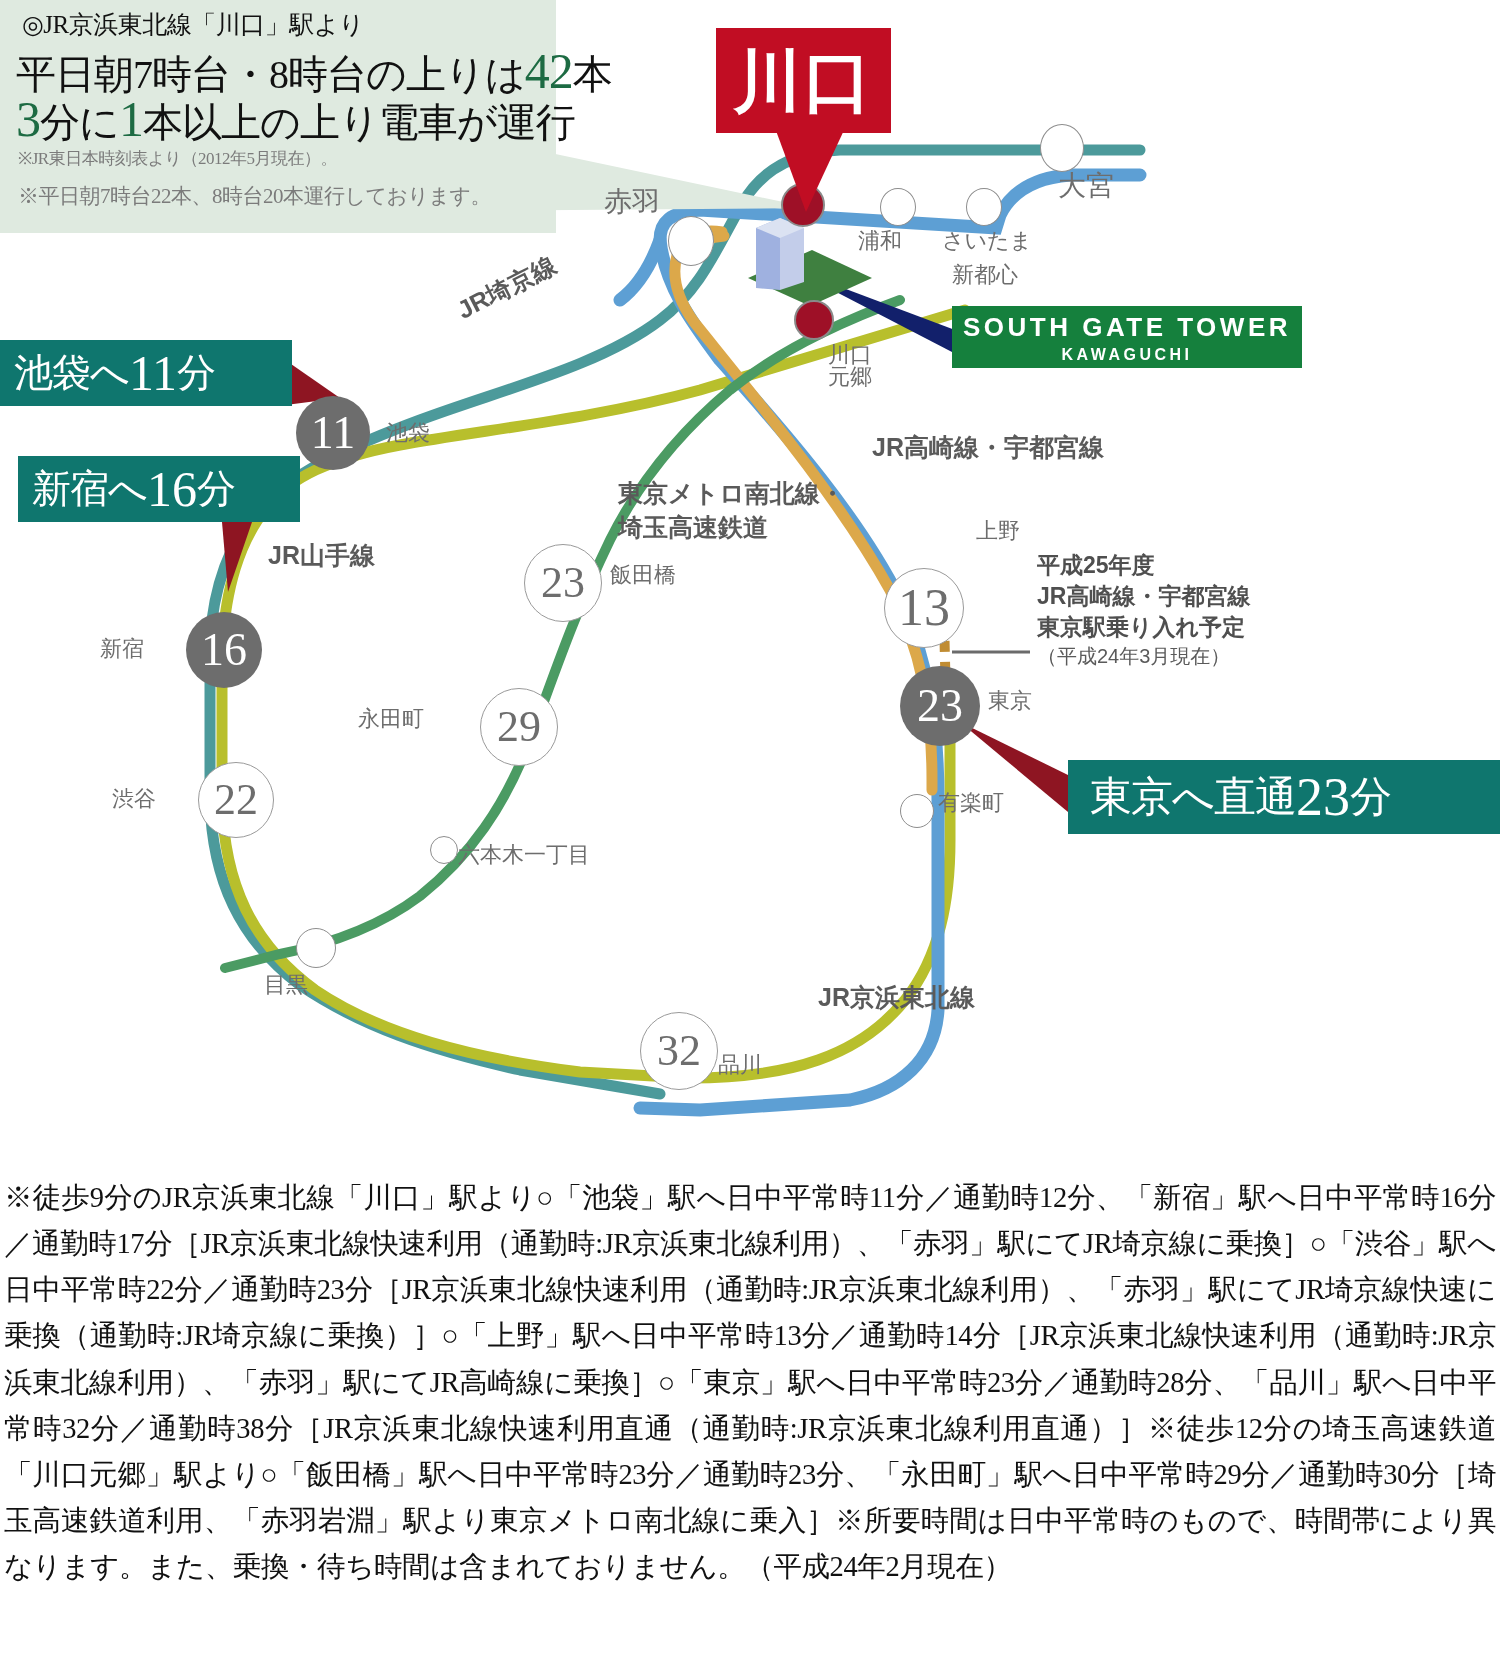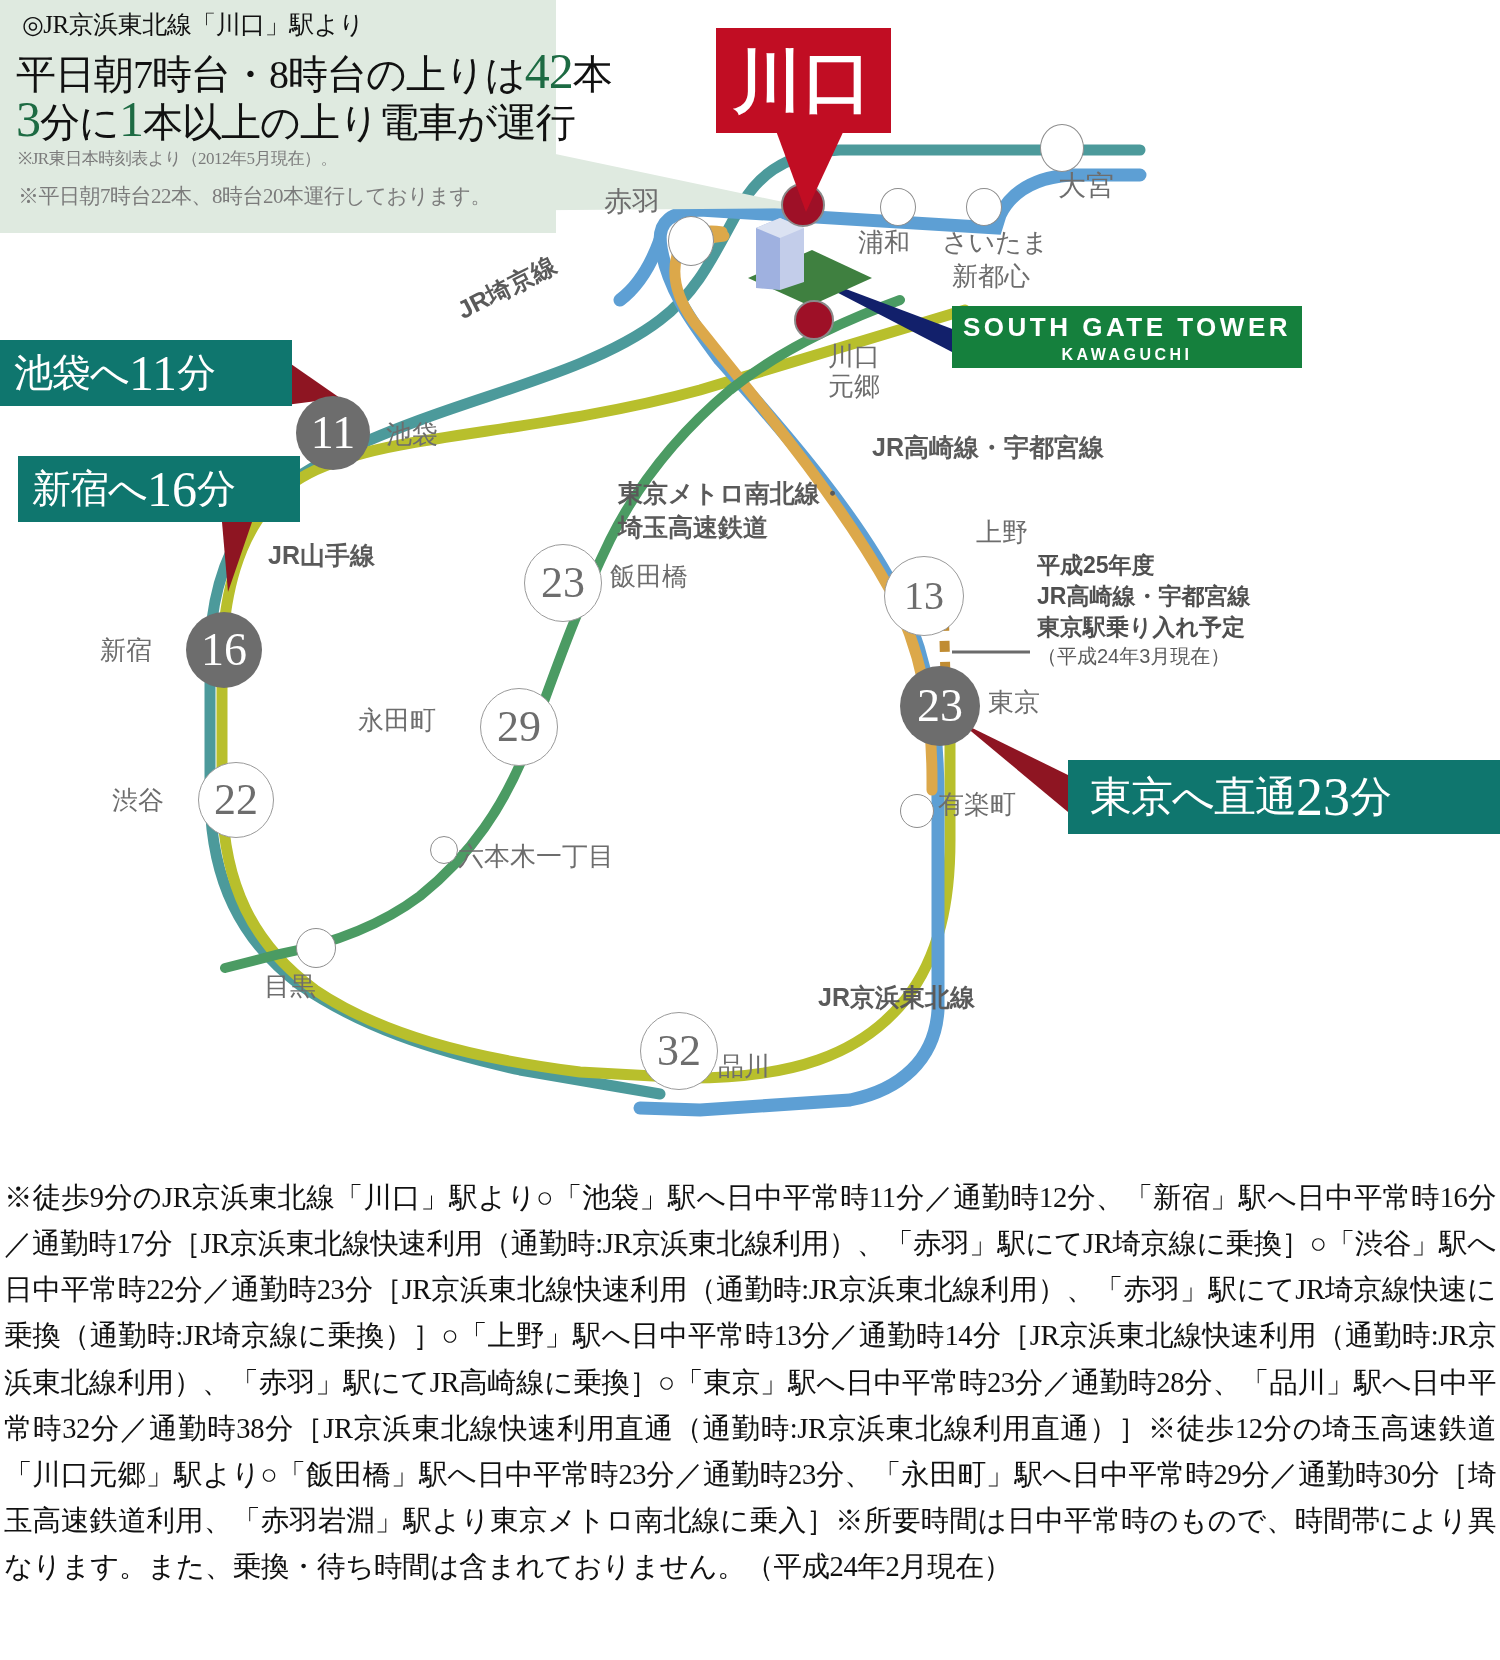--- a/index.html
+++ b/index.html
@@ -86,21 +86,21 @@
   #banner-ikebukuro{left:0px;top:340px;width:278px;height:66px;padding-left:14px;}
   #banner-shinjuku{left:0px;top:456px;width:268px;height:66px;padding-left:14px;margin-left:18px;}
   #banner-tokyo{left:1068px;top:760px;width:420px;height:74px;padding-left:22px;}
   #banner-tokyo .rb-t{font-size:42px;}
   #banner-tokyo .rb-n{font-size:54px;}
 
   
   .st-label{
     position:absolute;z-index:5;
     font-family:"Liberation Sans", sans-serif;
-    font-size:26px;color:#6d6d6d;white-space:nowrap;line-height:1.15;
+    font-size:22px;color:#6d6d6d;white-space:nowrap;line-height:1.15;
   }
   .st-label.big{font-size:28px;}
 
   
   .line-label{
     position:absolute;z-index:5;
     font-family:"Liberation Sans", sans-serif;
     font-weight:bold;font-size:25px;color:#5a5a5a;white-space:nowrap;line-height:1.25;
   }
   .line-label.rot{transform:rotate(-27deg);transform-origin:left top;}
@@ -254,42 +254,42 @@
   </div>
   <div class="node hollow" style="left:640px;top:1012px;width:76px;height:76px;font-size:44px;">
     <span>32</span>
   </div>
   <div class="node hollow" style="left:524px;top:544px;width:76px;height:76px;font-size:44px;">
     <span>23</span>
   </div>
   <div class="node hollow" style="left:480px;top:688px;width:76px;height:76px;font-size:44px;">
     <span>29</span>
   </div>
-  <div class="node hollow" style="left:884px;top:556px;width:78px;height:78px;font-size:40px;">
+  <div class="node hollow" style="left:884px;top:568px;width:78px;height:78px;font-size:52px;">
     <span>13</span>
   </div>
   <div class="node filled" style="left:900px;top:666px;width:80px;height:80px;font-size:46px;">
     <span>23</span>
   </div>
 
   <div class="dot" style="left:668px;top:216px;width:44px;height:48px;"></div>
   <div class="dot" style="left:1040px;top:124px;width:42px;height:46px;"></div>
   <div class="dot" style="left:880px;top:188px;width:34px;height:36px;"></div>
   <div class="dot" style="left:966px;top:188px;width:34px;height:36px;"></div>
   <div class="dot" style="left:296px;top:928px;width:38px;height:38px;"></div>
   <div class="dot" style="left:430px;top:836px;width:26px;height:26px;"></div>
   <div class="dot" style="left:900px;top:794px;width:32px;height:32px;"></div>
 
   <div class="st-label big" style="left:604px;top:186px;">赤羽</div>
   <div class="st-label big" style="left:1058px;top:170px;">大宮</div>
   <div class="st-label" style="left:858px;top:228px;">浦和</div>
   <div class="st-label" style="left:942px;top:228px;">さいたま</div>
   <div class="st-label" style="left:952px;top:262px;">新都心</div>
   <div class="st-label" style="left:828px;top:342px;">川口</div>
-  <div class="st-label" style="left:828px;top:372px;">元郷</div>
+  <div class="st-label" style="left:828px;top:364px;">元郷</div>
   <div class="st-label" style="left:386px;top:420px;">池袋</div>
   <div class="st-label" style="left:100px;top:636px;">新宿</div>
   <div class="st-label" style="left:112px;top:786px;">渋谷</div>
   <div class="st-label" style="left:264px;top:972px;">目黒</div>
   <div class="st-label" style="left:718px;top:1052px;">品川</div>
   <div class="st-label" style="left:610px;top:562px;">飯田橋</div>
   <div class="st-label" style="left:358px;top:706px;">永田町</div>
   <div class="st-label" style="left:458px;top:842px;">六本木一丁目</div>
   <div class="st-label" style="left:976px;top:518px;">上野</div>
   <div class="st-label" style="left:988px;top:688px;">東京</div>

